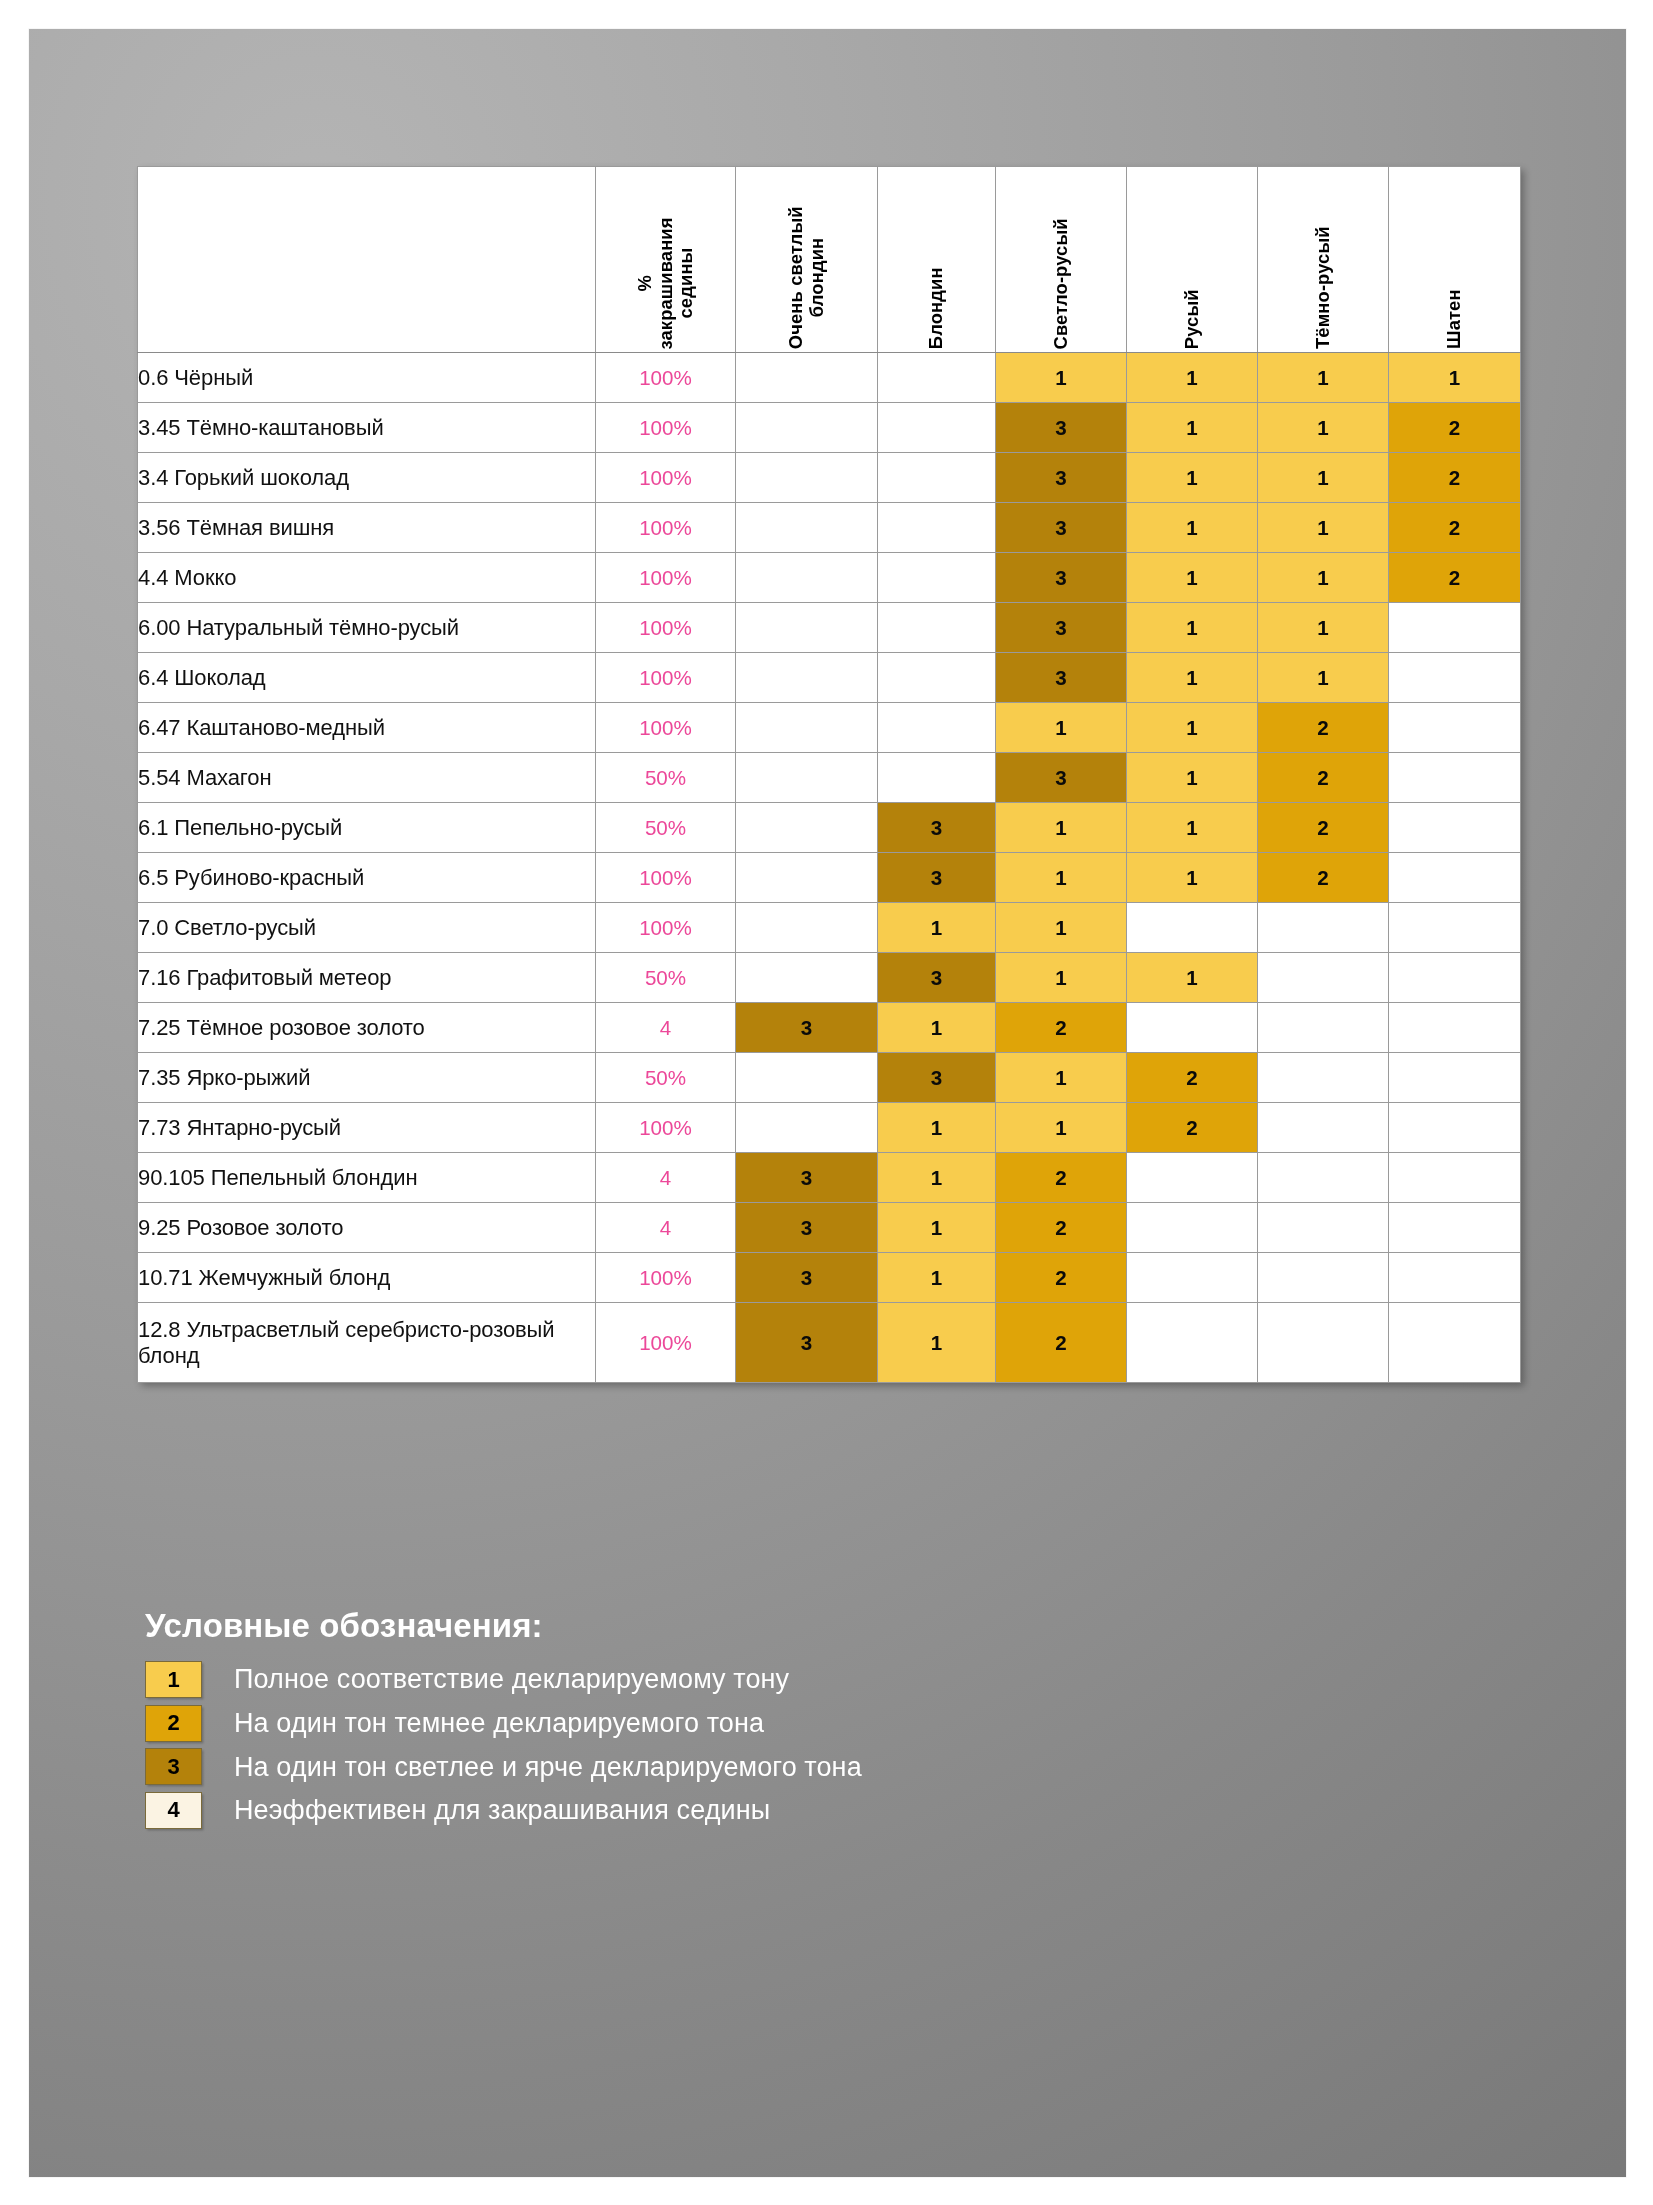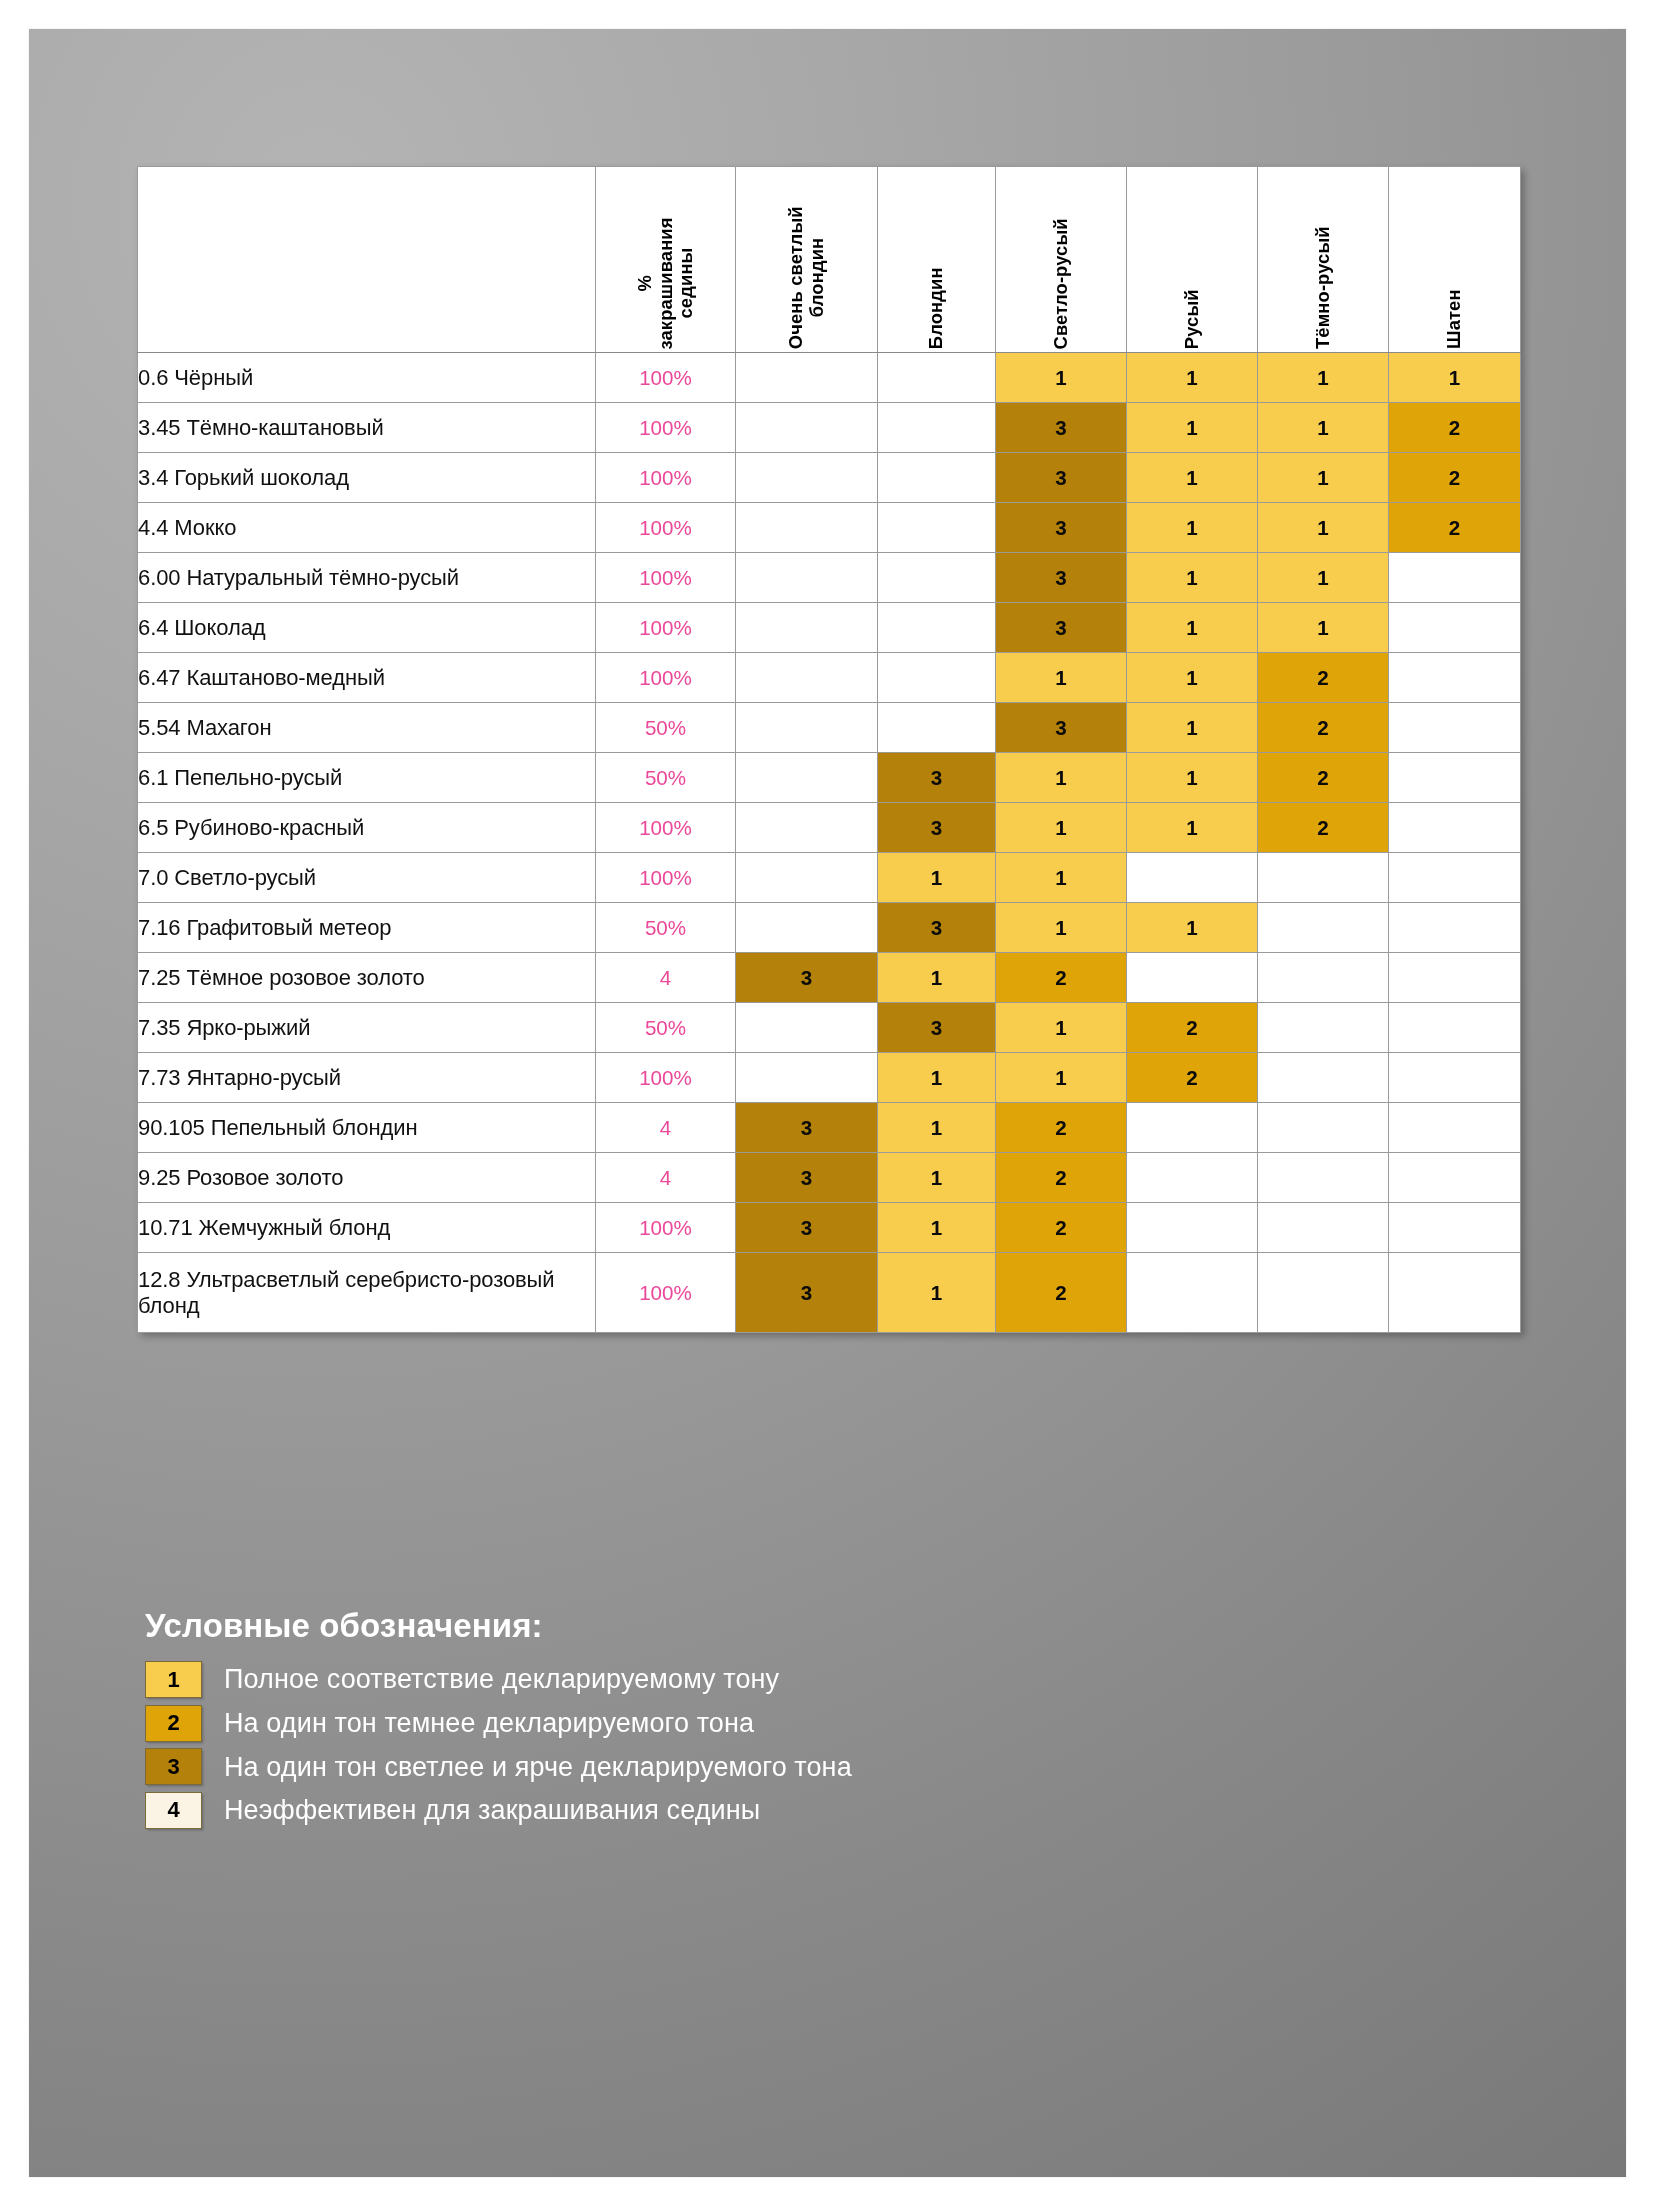--- a/index.html
+++ b/index.html
@@ -146,21 +146,21 @@
     display: flex;
     align-items: center;
     justify-content: center;
     font-weight: bold;
     font-size: 22px;
     color: #000000;
     flex: 0 0 auto;
     box-shadow: 1.5px 1.5px 2.2px rgba(0,0,0,0.25);
   }
   .legend-text {
-    margin-left: 22px;
+    margin-left: 32px;
     font-size: 27px;
     color: #ffffff;
     line-height: 1.05;
     letter-spacing: 0.1px;
   }
 </style>
 </head>
 <body>
 
 <div class="slide">
@@ -222,20 +222,30 @@
             <td class="pct">100%</td>
             <td class="mark vblank"></td>
             <td class="mark vblank"></td>
             <td class="mark v3">3</td>
             <td class="mark v1">1</td>
             <td class="mark v1">1</td>
             <td class="mark v2">2</td>
           </tr>
           <tr class="row">
             <td class="name">3.4 Горький шоколад</td>
+            <td class="pct">100%</td>
+            <td class="mark vblank"></td>
+            <td class="mark vblank"></td>
+            <td class="mark v3">3</td>
+            <td class="mark v1">1</td>
+            <td class="mark v1">1</td>
+            <td class="mark v2">2</td>
+          </tr>
+          <tr class="row">
+            <td class="name">3.56 Тёмная вишня</td>
             <td class="pct">100%</td>
             <td class="mark vblank"></td>
             <td class="mark vblank"></td>
             <td class="mark v3">3</td>
             <td class="mark v1">1</td>
             <td class="mark v1">1</td>
             <td class="mark v2">2</td>
           </tr>
           <tr class="row">
             <td class="name">4.4 Мокко</td>

